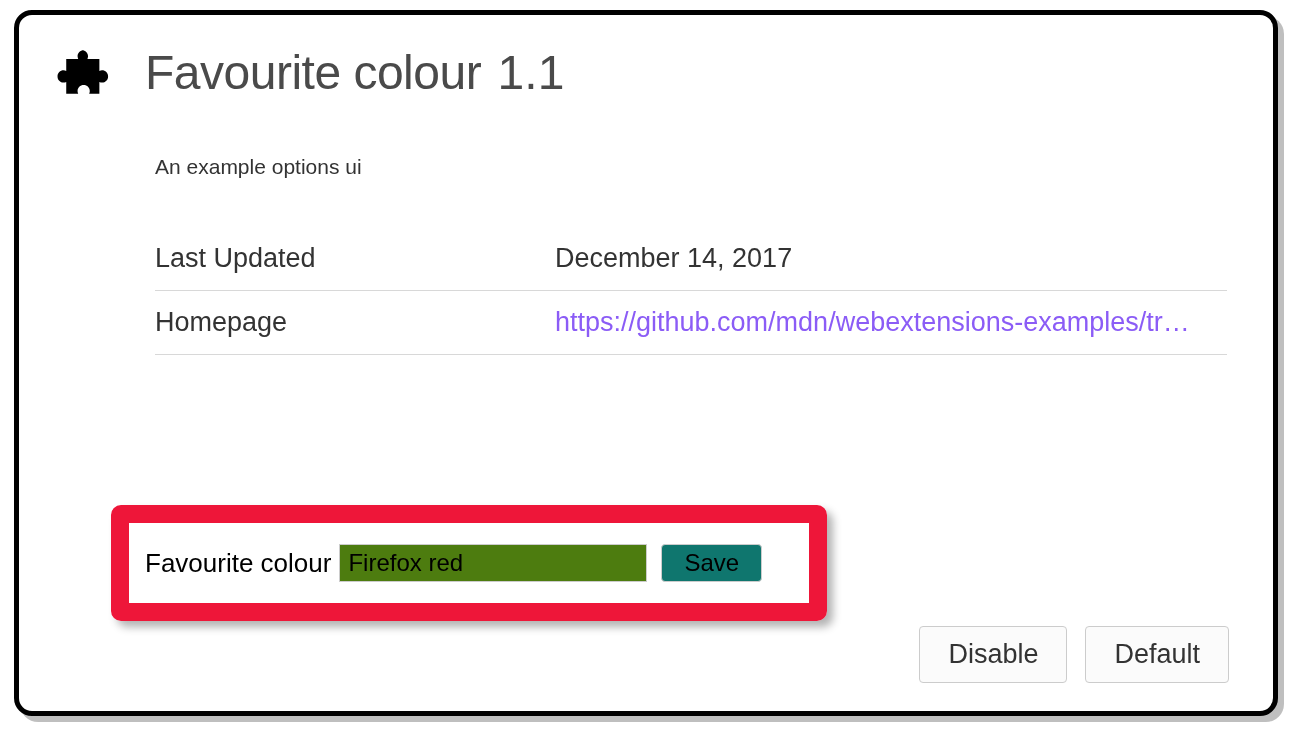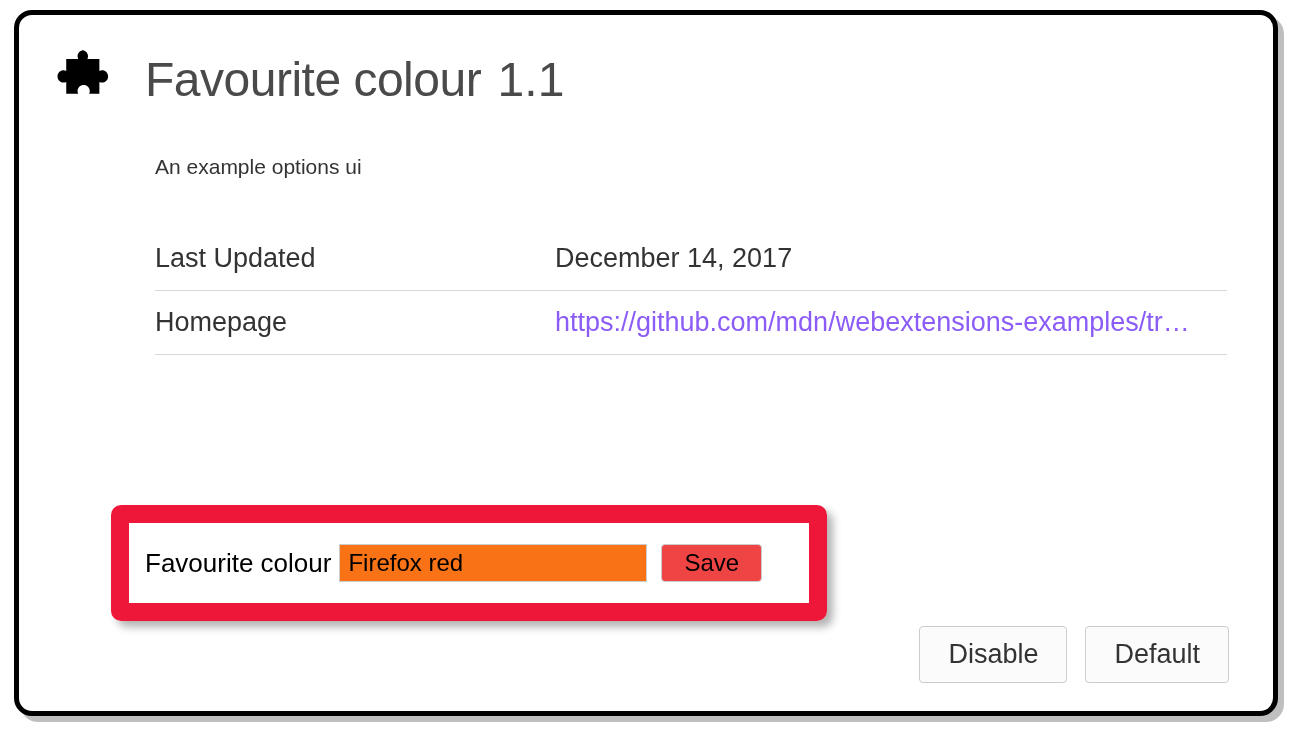--- a/index.html
+++ b/index.html
@@ -21,21 +21,21 @@
       width: 1264px;
       height: 706px;
       border: 5px solid #000;
       border-radius: 18px;
       background: #fff;
       box-shadow: 6px 6px 0 rgba(0,0,0,0.25);
       padding: 30px 36px 28px 36px;
     }
     .header {
       display: flex;
-      align-items: flex-end;
+      align-items: flex-start;
       gap: 28px;
       margin-bottom: 48px;
     }
     .puzzle-icon {
       width: 62px;
       height: 62px;
       flex-shrink: 0;
     }
     .title {
       font-size: 48px;
@@ -137,29 +137,29 @@
       gap: 8px;
     }
     .form-label {
       font-size: 26px;
       color: #000;
     }
     .form-input {
       font-size: 24px;
       padding: 12px 8px;
       border: 1px solid #ccc;
-      background: #f97316;
+      background: #4d7c0f;
       width: 308px;
       height: 38px;
       font-family: inherit;
     }
     .save-button {
       font-size: 24px;
       padding: 4px 22px;
-      background: #ef4444;
+      background: #0f766e;
       border: 1px solid #ccc;
       border-radius: 4px;
       cursor: pointer;
       margin-left: 6px;
       height: 38px;
       font-family: inherit;
     }
     .footer-buttons {
       position: absolute;
       right: 44px;

